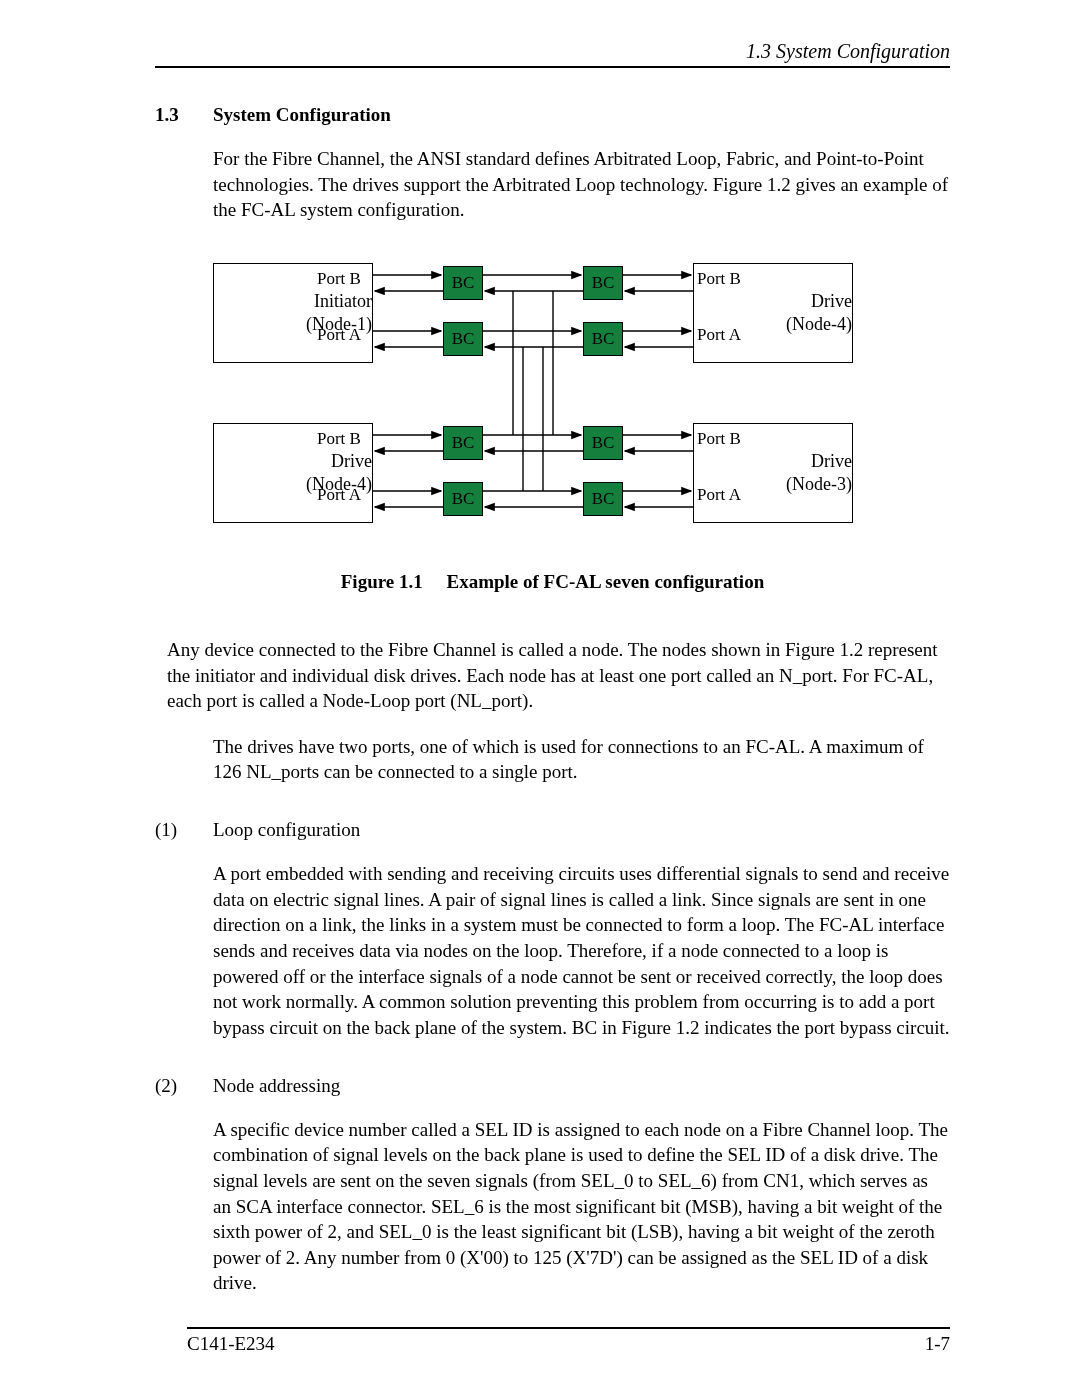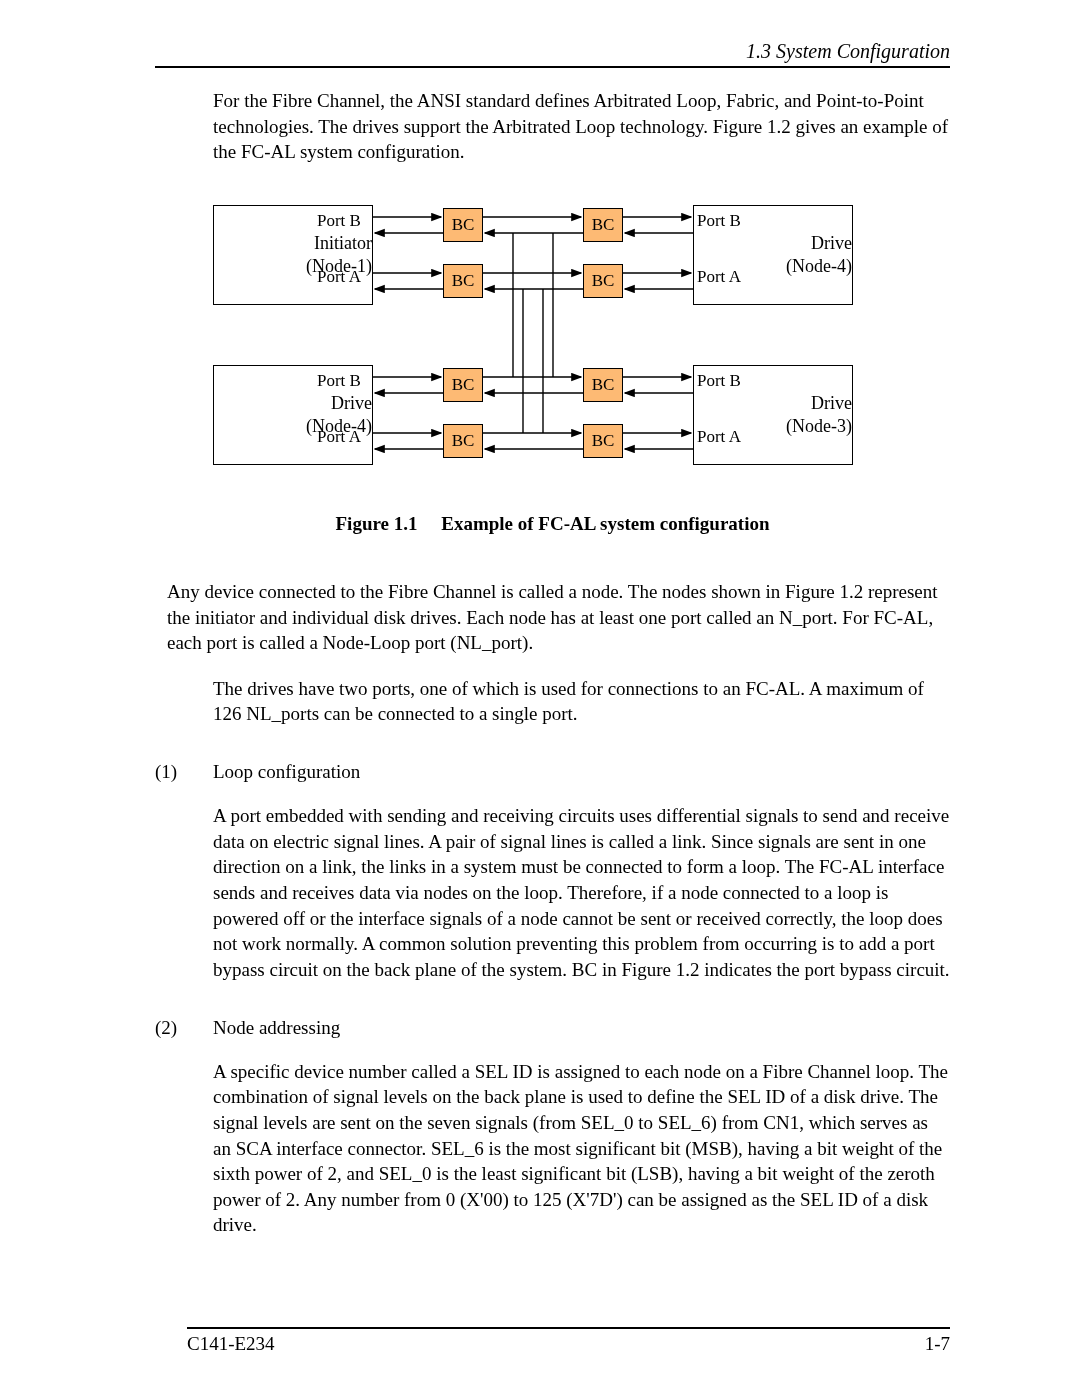--- a/index.html
+++ b/index.html
@@ -61,21 +61,21 @@
     line-height: 1.3;
   }
   .bc-box {
     position: absolute;
     border: 1.5px solid #000;
     box-sizing: border-box;
     font-size: 17px;
     display: flex;
     align-items: center;
     justify-content: center;
-    background: #fdba74;
+    background: #15803d;
   }
   .port-label {
     position: absolute;
     font-size: 17px;
   }
   .port-label-r {
     position: absolute;
     font-size: 17px;
   }
   svg.arrows {
@@ -115,20 +115,24 @@
 </style>
 </head>
 <body>
 
 <div class="page">
 
   <div class="header-line">
     <div class="header-text">1.3  System Configuration</div>
   </div>
 
+  <div class="section-heading">
+    <span class="num">1.3</span>
+    <span>System Configuration</span>
+  </div>
 
   <div class="body-para">For the Fibre Channel, the ANSI standard defines Arbitrated Loop, Fabric, and Point-to-Point technologies.  The drives support the Arbitrated Loop technology.  Figure 1.2 gives an example of the FC-AL system configuration.</div>
 
   <div class="figure-wrap">
 
     <div class="node-box" style="left:0; top:0; width:160px; height:100px;">
       <span>Initiator</span>
       <span>(Node-1)</span>
     </div>
     <div class="node-box" style="right:0; top:0; width:160px; height:100px;">
@@ -208,21 +212,21 @@
       <line x1="340" y1="28" x2="340" y2="172" stroke="#000" stroke-width="1.4"></line>
 
       <line x1="310" y1="84" x2="310" y2="228" stroke="#000" stroke-width="1.4"></line>
       <line x1="330" y1="84" x2="330" y2="228" stroke="#000" stroke-width="1.4"></line>
     </svg>
   </div>
 
   <div class="figure-caption">
     <span>Figure 1.1</span>
     &nbsp;&nbsp;&nbsp;
-    <span>Example of FC-AL system configuration</span>
+    <span>Example of FC-AL seven configuration</span>
   </div>
 
   <div class="body-para" style="margin-top:44px;margin-left:12px;">Any device connected to the Fibre Channel is called a node.  The nodes shown in Figure 1.2 represent the initiator and individual disk drives.  Each node has at least one port called an N_port.  For FC-AL, each port is called a Node-Loop port (NL_port).</div>
   <div class="body-para">The drives have two ports, one of which is used for connections to an FC-AL.  A maximum of 126 NL_ports can be connected to a single port.</div>
 
   <div class="sub-heading">
     <span class="num">(1)</span>
     <span>Loop configuration</span>
   </div>
   <div class="body-para">A port embedded with sending and receiving circuits uses differential signals to send and receive data on electric signal lines.  A pair of signal lines is called a link.  Since signals are sent in one direction on a link, the links in a system must be connected to form a loop.  The FC-AL interface sends and receives data via nodes on the loop.  Therefore, if a node connected to a loop is powered off or the interface signals of a node cannot be sent or received correctly, the loop does not work normally.  A common solution preventing this problem from occurring is to add a port bypass circuit on the back plane of the system.  BC in Figure 1.2 indicates the port bypass circuit.</div>

